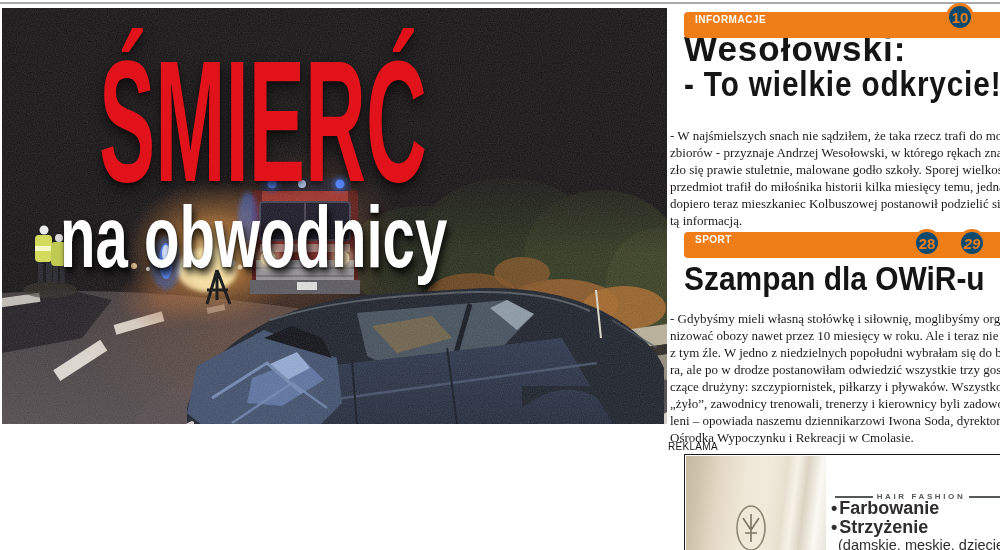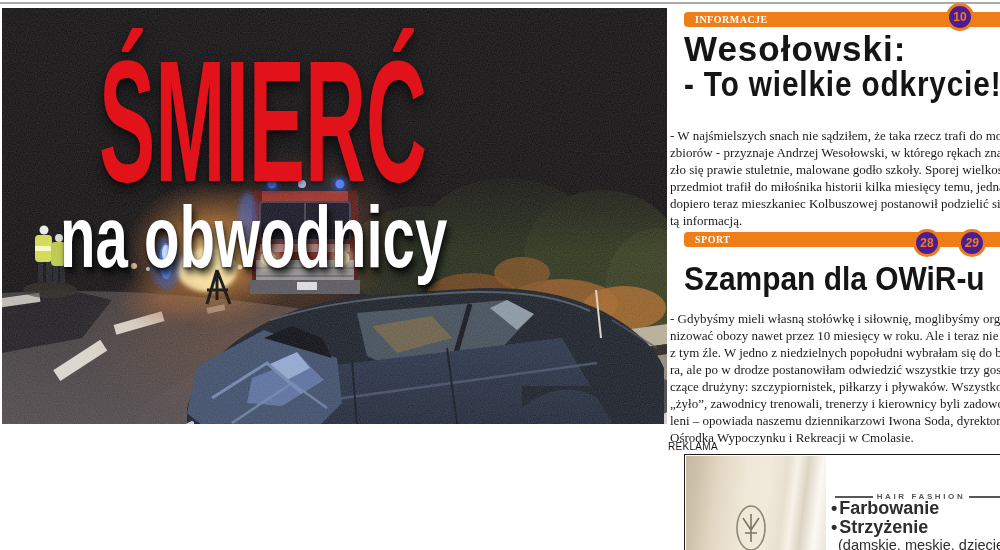--- a/index.html
+++ b/index.html
@@ -20,31 +20,31 @@
   }
   .cover-title-2{
     position:absolute;left:58px;top:185px;z-index:5;
     font-size:88px;line-height:1;font-weight:bold;color:#ffffff;
     transform:scaleX(.66);transform-origin:left top;white-space:nowrap;
     text-shadow:4px 6px 9px rgba(0,0,0,.78), 0 2px 3px rgba(0,0,0,.5);
   }
 
   
   .orange-bar{
-    position:absolute;left:684px;width:316px;height:15px;
+    position:absolute;left:684px;width:316px;height:26px;
     background:var(--accent-orange);border-radius:4px 0 0 4px;
     color:#fff;font-size:10px;font-weight:bold;letter-spacing:.5px;
-    line-height:15px;padding-left:11px;box-sizing:border-box;z-index:2;font-family:Liberation Serif, serif;
+    line-height:15px;padding-left:11px;box-sizing:border-box;z-index:2;
   }
   .bar-informacje{top:12px;}
   .bar-sport{top:232px;}
   .badge{
-    position:absolute;width:22px;height:22px;background:#4c1d95;
+    position:absolute;width:22px;height:22px;background:#0c4a6e;
     border:3.5px solid var(--accent-orange);border-radius:50%;
-    color:var(--accent-orange);font-weight:bold;font-size:12px;
+    color:var(--accent-orange);font-weight:bold;font-size:15px;
     display:flex;align-items:center;justify-content:center;z-index:3;
   }
   .headline{position:absolute;left:684px;color:var(--headline-black);font-weight:bold;}
   .headline .hline{line-height:35px;white-space:nowrap;transform-origin:left top;}
   .h-wesolowski{top:31px;font-size:35px;letter-spacing:1px;}
   .h-wesolowski .l2{transform:scaleX(.85);}
   .h-szampan{top:261px;font-size:34px;}
   .h-szampan .hline{transform:scaleX(.88);}
   .body-par{
     position:absolute;left:670px;width:330px;overflow:visible;

